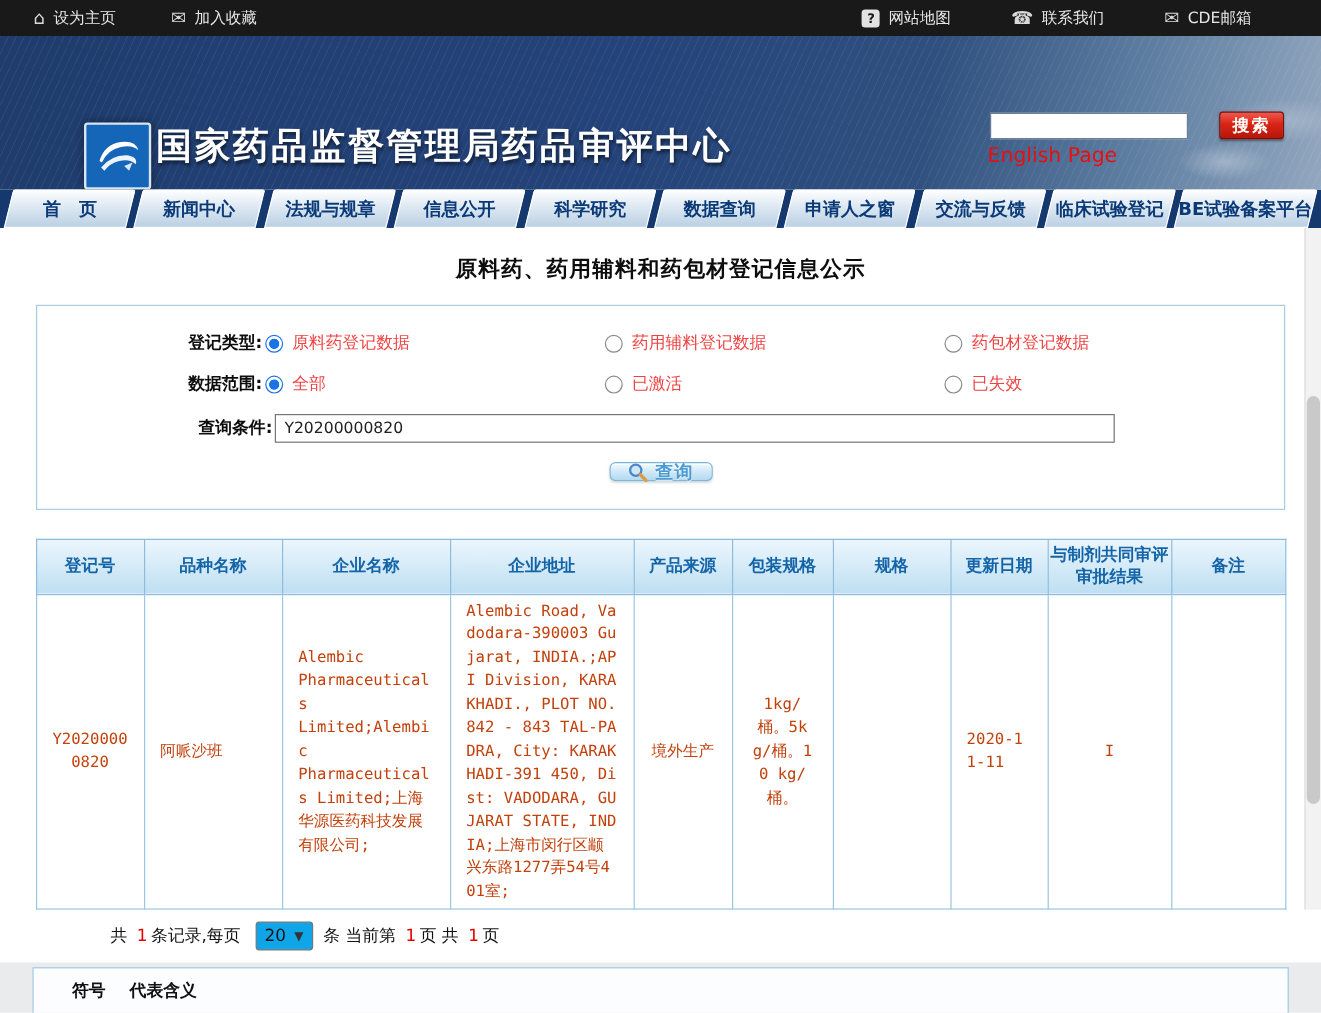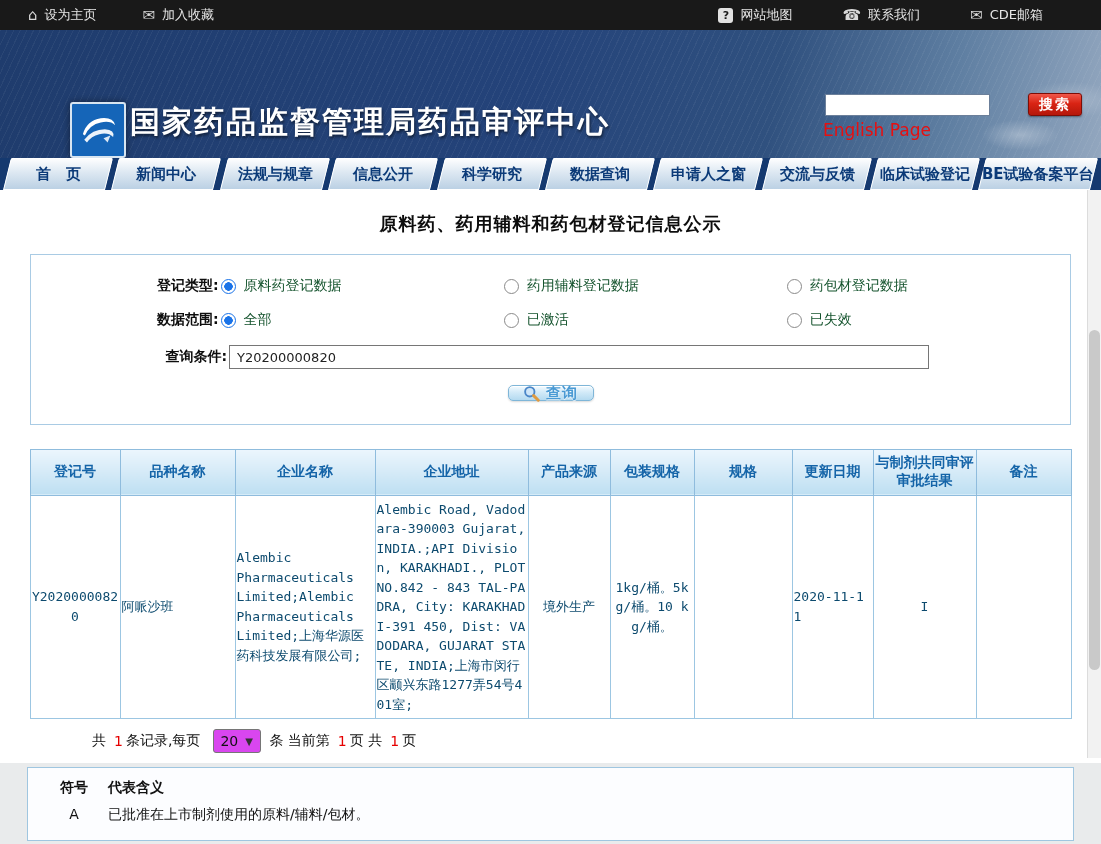--- a/index.html
+++ b/index.html
@@ -28,67 +28,67 @@
   .site-header::before { content:""; position:absolute; inset:0;
     background:repeating-linear-gradient(115deg, rgba(255,255,255,.05) 0 1px, transparent 1px 6px); }
   .logo-block { position:absolute; left:60px; top:72px; width:76px; text-align:center; z-index:2; }
   .logo-box { width:56px; height:56px; margin:0 auto; background:#1565b8; border:2px solid #d7e5f1;
     border-radius:3px; display:flex; align-items:center; justify-content:center; box-shadow:0 0 7px rgba(0,0,0,.45); }
   .brand-block { position:absolute; left:130px; top:72px; z-index:2; }
   .brand-title { font-size:30px; font-weight:bold; color:#ffffff; letter-spacing:2px;
     text-shadow:1px 2px 3px rgba(0,0,0,.55); white-space:nowrap; }
   .brand-sub { margin-top:4px; font-size:15px; font-weight:bold; color:#eef2f7; letter-spacing:5px;
     word-spacing:10px; white-space:nowrap; text-shadow:1px 1px 2px rgba(0,0,0,.4); }
-  .hdr-search { position:absolute; left:825px; top:63px; z-index:3; display:flex; align-items:center; gap:38px; }
+  .hdr-search { position:absolute; left:825px; top:63px; z-index:3; display:flex; align-items:center; gap:26px; }
   .hdr-search-input { width:165px; height:22px; border:1px solid #5a githb7a9a; border:1px solid #6b7f9a; background:#fff; font-size:13px; padding:0 5px; }
   .hdr-search-btn { width:54px; height:23px; border:1px solid #7e0d06; border-radius:3px; color:#fff; font-weight:bold;
     font-size:14px; display:flex; align-items:center; justify-content:center; letter-spacing:2px;
     background:linear-gradient(#f0574a,#d92414 45%,#b5170a); box-shadow:0 1px 2px rgba(0,0,0,.4); cursor:pointer; }
   .english-link { position:absolute; left:823px; top:90px; z-index:3; color:#e80f0f; font-size:17px; cursor:pointer; }
 
   
   .nav { height:32px; background:#15396f; display:flex; padding:0 4px; }
   .nav-tab { flex:1; margin:0 3px; transform:skewX(-14deg);
     background:linear-gradient(#ffffff,#dde8f2 45%,#b9cfe3); border-radius:2px 2px 0 0;
     display:flex; align-items:center; justify-content:center; cursor:pointer; box-shadow:inset 0 0 0 1px #ffffff; }
   .nav-tab span { transform:skewX(14deg); font-size:15px; font-weight:bold; color:#0b3a78; white-space:nowrap; }
 
   
   .main { background:#ffffff; }
   .page-title { padding-top:22px; text-align:center; font-size:18px; font-weight:bold; color:#0d0d0d; letter-spacing:1px; }
 
   .form-box { margin:18px 30px 0; border:1px solid #a9cbe4; padding:22px 0 18px; }
   .frow { display:flex; align-items:center; margin-bottom:16px; }
   .flabel { width:198px; text-align:right; font-weight:bold; font-size:14px; color:#0d0d0d; padding-right:2px; }
-  .fopt { width:296px; display:flex; align-items:center; gap:8px; font-size:14px; color:#14532d; cursor:pointer; }
+  .fopt { width:296px; display:flex; align-items:center; gap:8px; font-size:14px; color:#ef4444; cursor:pointer; }
   .radio { width:15px; height:15px; border-radius:50%; border:1.5px solid #8a8a8a; background:#fff; flex:0 0 auto; }
   .radio.sel { border:1.5px solid #1a73e8; background:radial-gradient(circle at center,#1a73e8 0 4px,#ffffff 4.5px); }
   .query-input { width:700px; height:24px; border:1px solid #767676; font-size:13px; padding:0 7px; color:#222;
     font-family:"DejaVu Sans","Liberation Sans",sans-serif; }
   .btn-row { text-align:center; margin-top:14px; }
   .search-btn { display:inline-flex; align-items:center; justify-content:center; gap:6px; width:86px; height:16px;
     border:1px solid #7fb6d8; border-radius:5px; cursor:pointer;
     background:linear-gradient(#f4fbff,#d2eaf8 45%,#b4daf0); box-shadow:inset 0 1px 0 #fff, 0 1px 2px rgba(0,0,0,.15); }
   .search-btn .txt { color:#4a9ad4; font-weight:bold; font-size:15px; text-shadow:0 1px 1px #ffffff; letter-spacing:1px; }
 
   
   table.results { width:1041px; margin:24px auto 0; border-collapse:collapse; table-layout:fixed; }
   table.results th { background:linear-gradient(#ecf6fd,#bedff2); color:#1464a8; font-size:14px; font-weight:bold;
     height:46px; border:1px solid #8fbcdd; padding:2px; }
   table.results td { border:1px solid #9cc6e2; height:182px; vertical-align:middle;
-    font-family:"DejaVu Sans Mono","Liberation Mono",monospace; font-size:13px; color:#0c4a6e;
-    line-height:1.5; padding:4px 1px; overflow-wrap:break-word; }
+    font-family:"DejaVu Sans Mono","Liberation Mono",monospace; font-size:13px; color:#c2410c;
+    line-height:1.5; padding:4px 13px; overflow-wrap:break-word; }
   td.c-center { text-align:center; }
   td.c-breakall { word-break:break-all; }
 
   
   .pagination { margin:10px 0 10px 92px; font-size:14px; color:#111; display:flex; align-items:center; }
   .pagination .seg { margin-right:5px; }
   .pagination .red { color:#e60000; margin:0 3px; }
-  .pagesize { border:1px solid #767676; border-radius:3px; height:24px; min-width:48px; background:#d946ef;
+  .pagesize { border:1px solid #767676; border-radius:3px; height:24px; min-width:48px; background:#0ea5e9;
     display:inline-flex; align-items:center; gap:7px; padding:0 6px; margin:0 8px; font-size:14px; cursor:pointer; }
   .pagesize .caret { font-size:10px; color:#333; }
 
   
   .lower-band { background:#e9ebec; padding:4px 27px 24px; }
   .notes-box { background:#fcfdff; border:1px solid #9fc6e0; padding:6px 10px 12px 8px; font-size:14px; color:#111; }
   .note-title { line-height:26px; }
   .nrow { display:flex; line-height:27px; }
   .nsym { margin-left:16px; width:44px; text-align:center; }
   .nsym.hdr, .nmeaning.hdr { font-weight:bold; }

